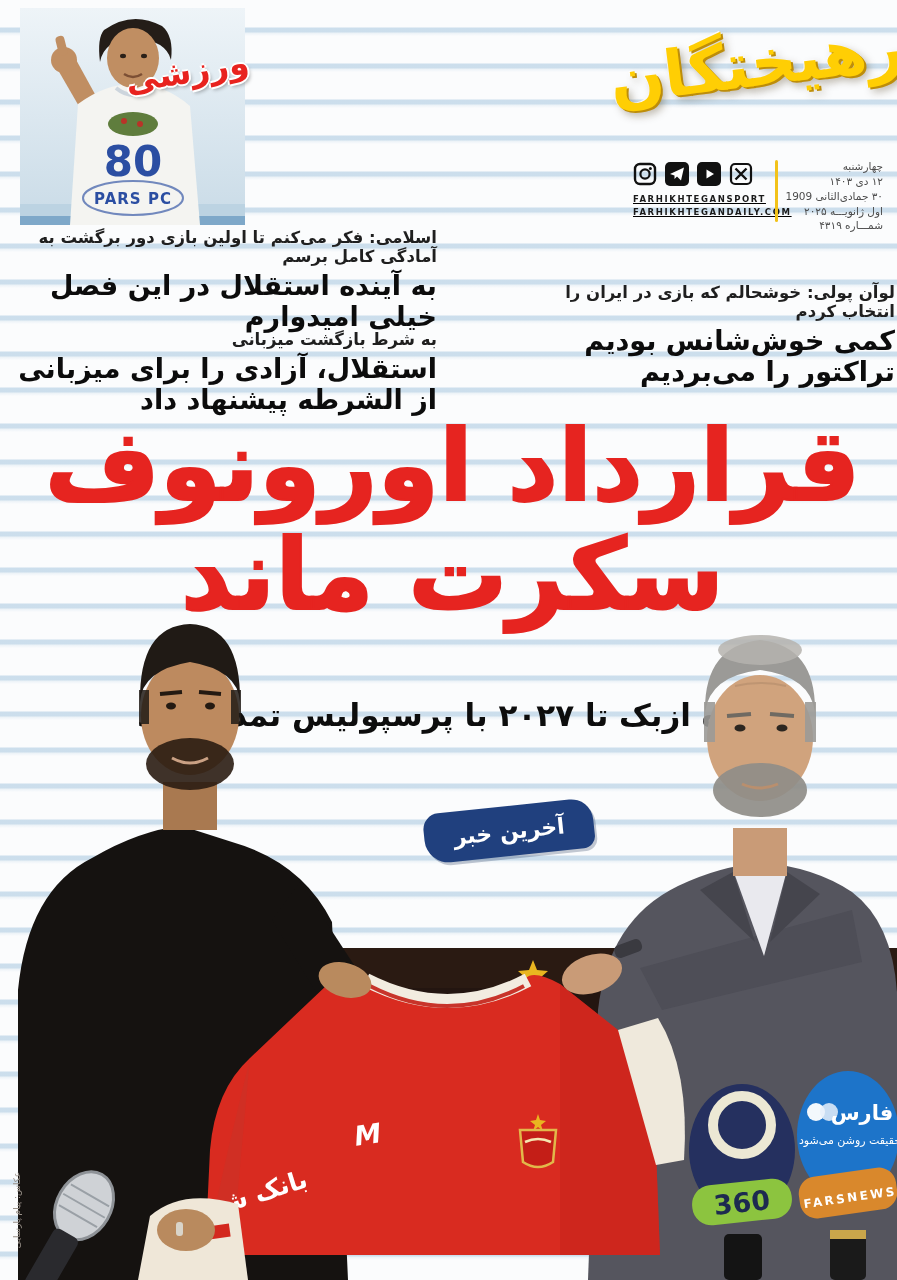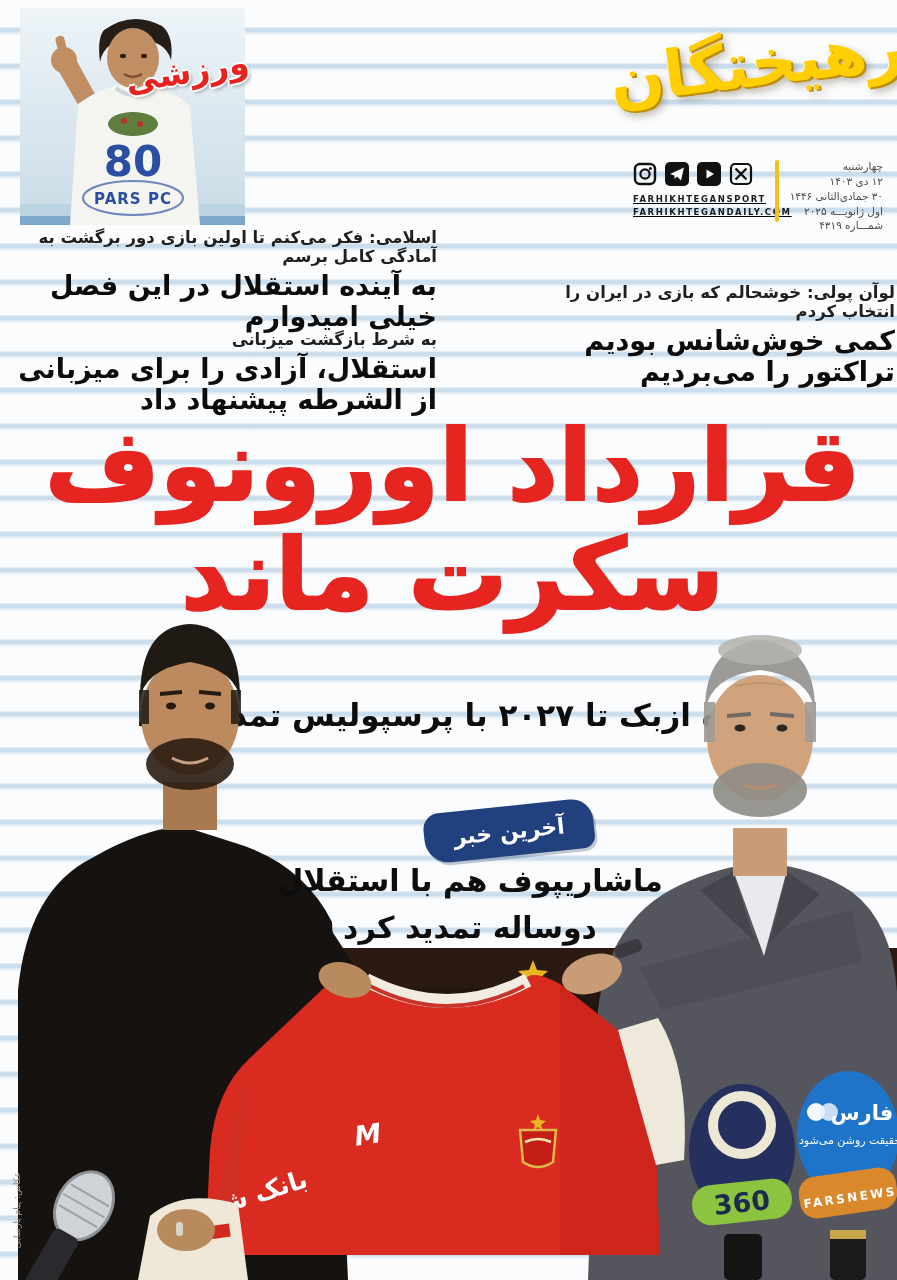--- a/index.html
+++ b/index.html
@@ -121,21 +121,21 @@
     </svg>
   </div>
 
   <div class="abs masthead-title">فرهیختگان</div>
   <div class="abs masthead-sub">ورزشی</div>
 
   <div class="abs meta-row">
     <div class="date-block">
       <div>چهارشنبه</div>
       <div>۱۲ دی ۱۴۰۳</div>
-      <div>۳۰ جمادی‌الثانی ۱۴۴۶</div>
+      <div>۳۰ جمادی‌الثانی 1909</div>
       <div>اول ژانویـــه ۲۰۲۵</div>
       <div>شمـــاره ۴۳۱۹</div>
     </div>
     <div class="meta-divider"></div>
     <div class="social-col">
       <div class="social-icons">
         <span>
           <svg width="24" height="24" viewBox="0 0 24 24">
               <rect x="2" y="2" width="20" height="20" rx="5" fill="none" stroke="#111" stroke-width="2.4"></rect>
               <circle cx="12" cy="12" r="4.6" fill="none" stroke="#111" stroke-width="2.2"></circle>
@@ -279,20 +279,16 @@
         <text x="850" y="554" text-anchor="middle" font-size="11" fill="#ffffff" direction="rtl">حقیقت روشن می‌شود</text>
         <rect x="799" y="582" width="98" height="42" rx="17" fill="#d9882c" transform="rotate(-8 848 603)"></rect>
         <text x="850" y="612" text-anchor="middle" font-size="12" font-weight="bold" fill="#ffffff" letter-spacing="2.5" transform="rotate(-8 848 606)">FARSNEWS</text>
         <rect x="830" y="640" width="36" height="50" rx="5" fill="#1a1a1a"></rect>
         <rect x="830" y="640" width="36" height="9" fill="#caa64b"></rect>
       </g>
     </svg>
   </div>
 
   <div class="abs badge">آخرین خبر</div>
-  <div class="abs breaking">
-    <div>ماشاریپوف هم با استقلال</div>
-    <div>دوساله تمدید کرد</div>
-  </div>
 
   <div class="abs credit">عکاس: پیام پارسایی</div>
 
 </div>
 
 </body></html>

